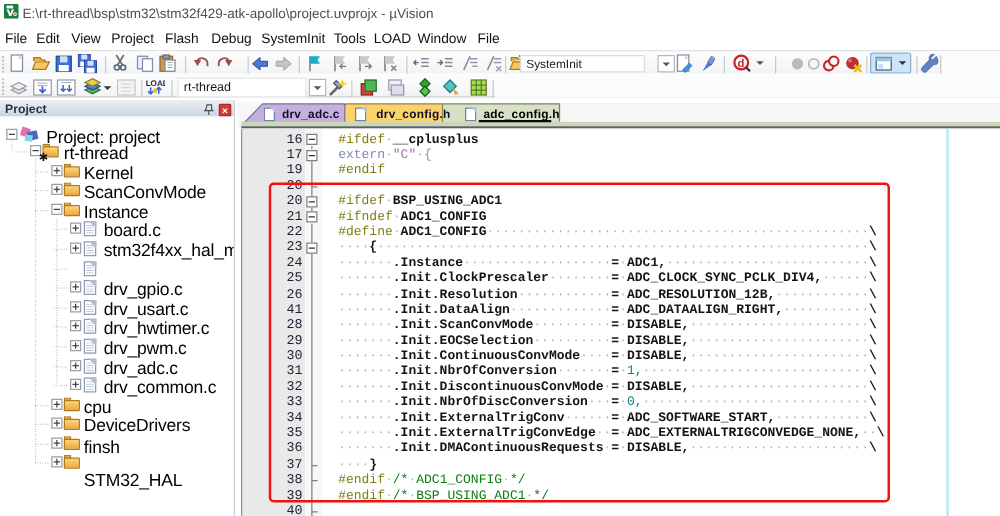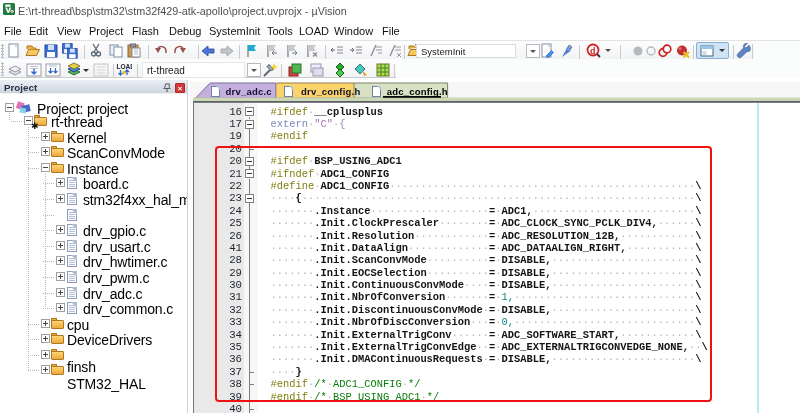--- a/index.html
+++ b/index.html
@@ -441,21 +441,21 @@
           <div class="f"></div>
           <div class="b"></div>
         </div>
         <div class="trow" style="left:67px;top:232px">DeviceDrivers</div>
         <div class="doth" style="left:28px;top:254.5px;width:12px"></div>
         <div class="pm plus" style="left:41px;top:249.5px"></div>
         <div class="folder" style="left:51px;top:248.5px">
           <div class="f"></div>
           <div class="b"></div>
         </div>
-        <div class="trow" style="left:67px;top:259px">finsh</div>
+        <div class="trow" style="left:67px;top:249px">finsh</div>
         <div class="doth" style="left:28px;top:270px;width:12px"></div>
         <div class="pm plus" style="left:41px;top:265px"></div>
         <div class="folder" style="left:51px;top:264px">
           <div class="f"></div>
           <div class="b"></div>
         </div>
         <div class="trow" style="left:67px;top:276px">STM32_HAL</div>
       </div>
   </div>
   <div class="splitter"></div>

